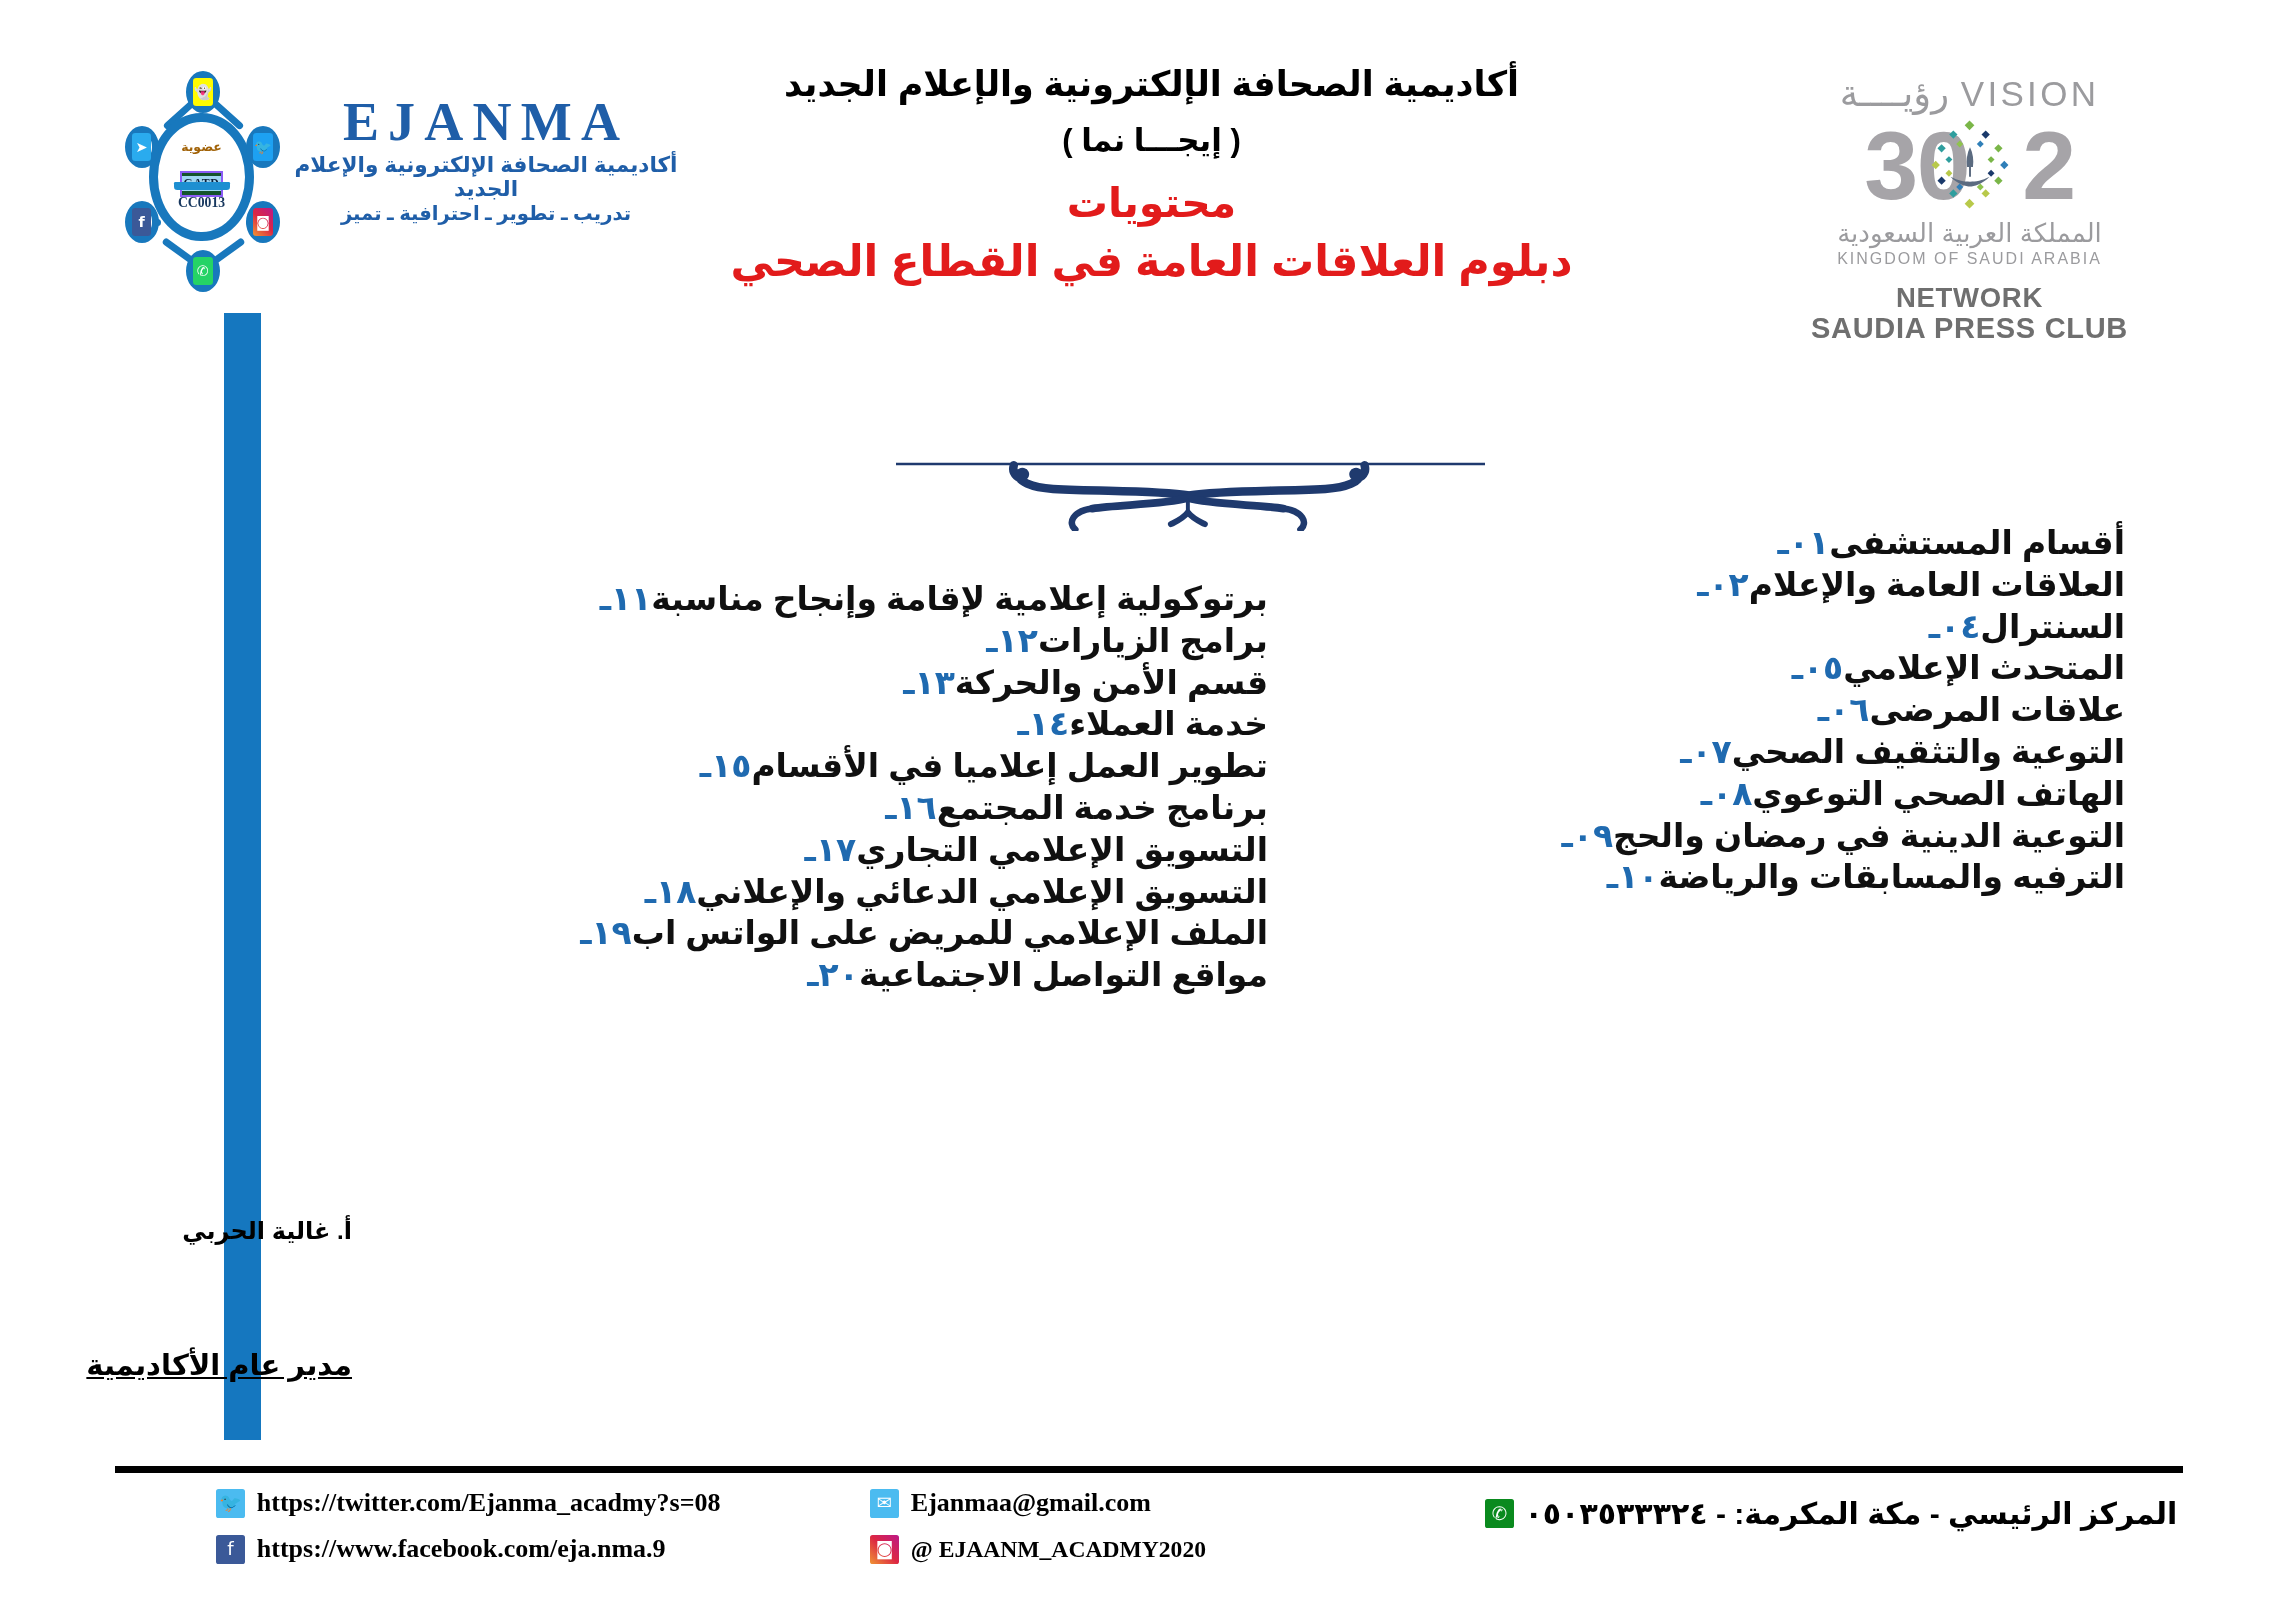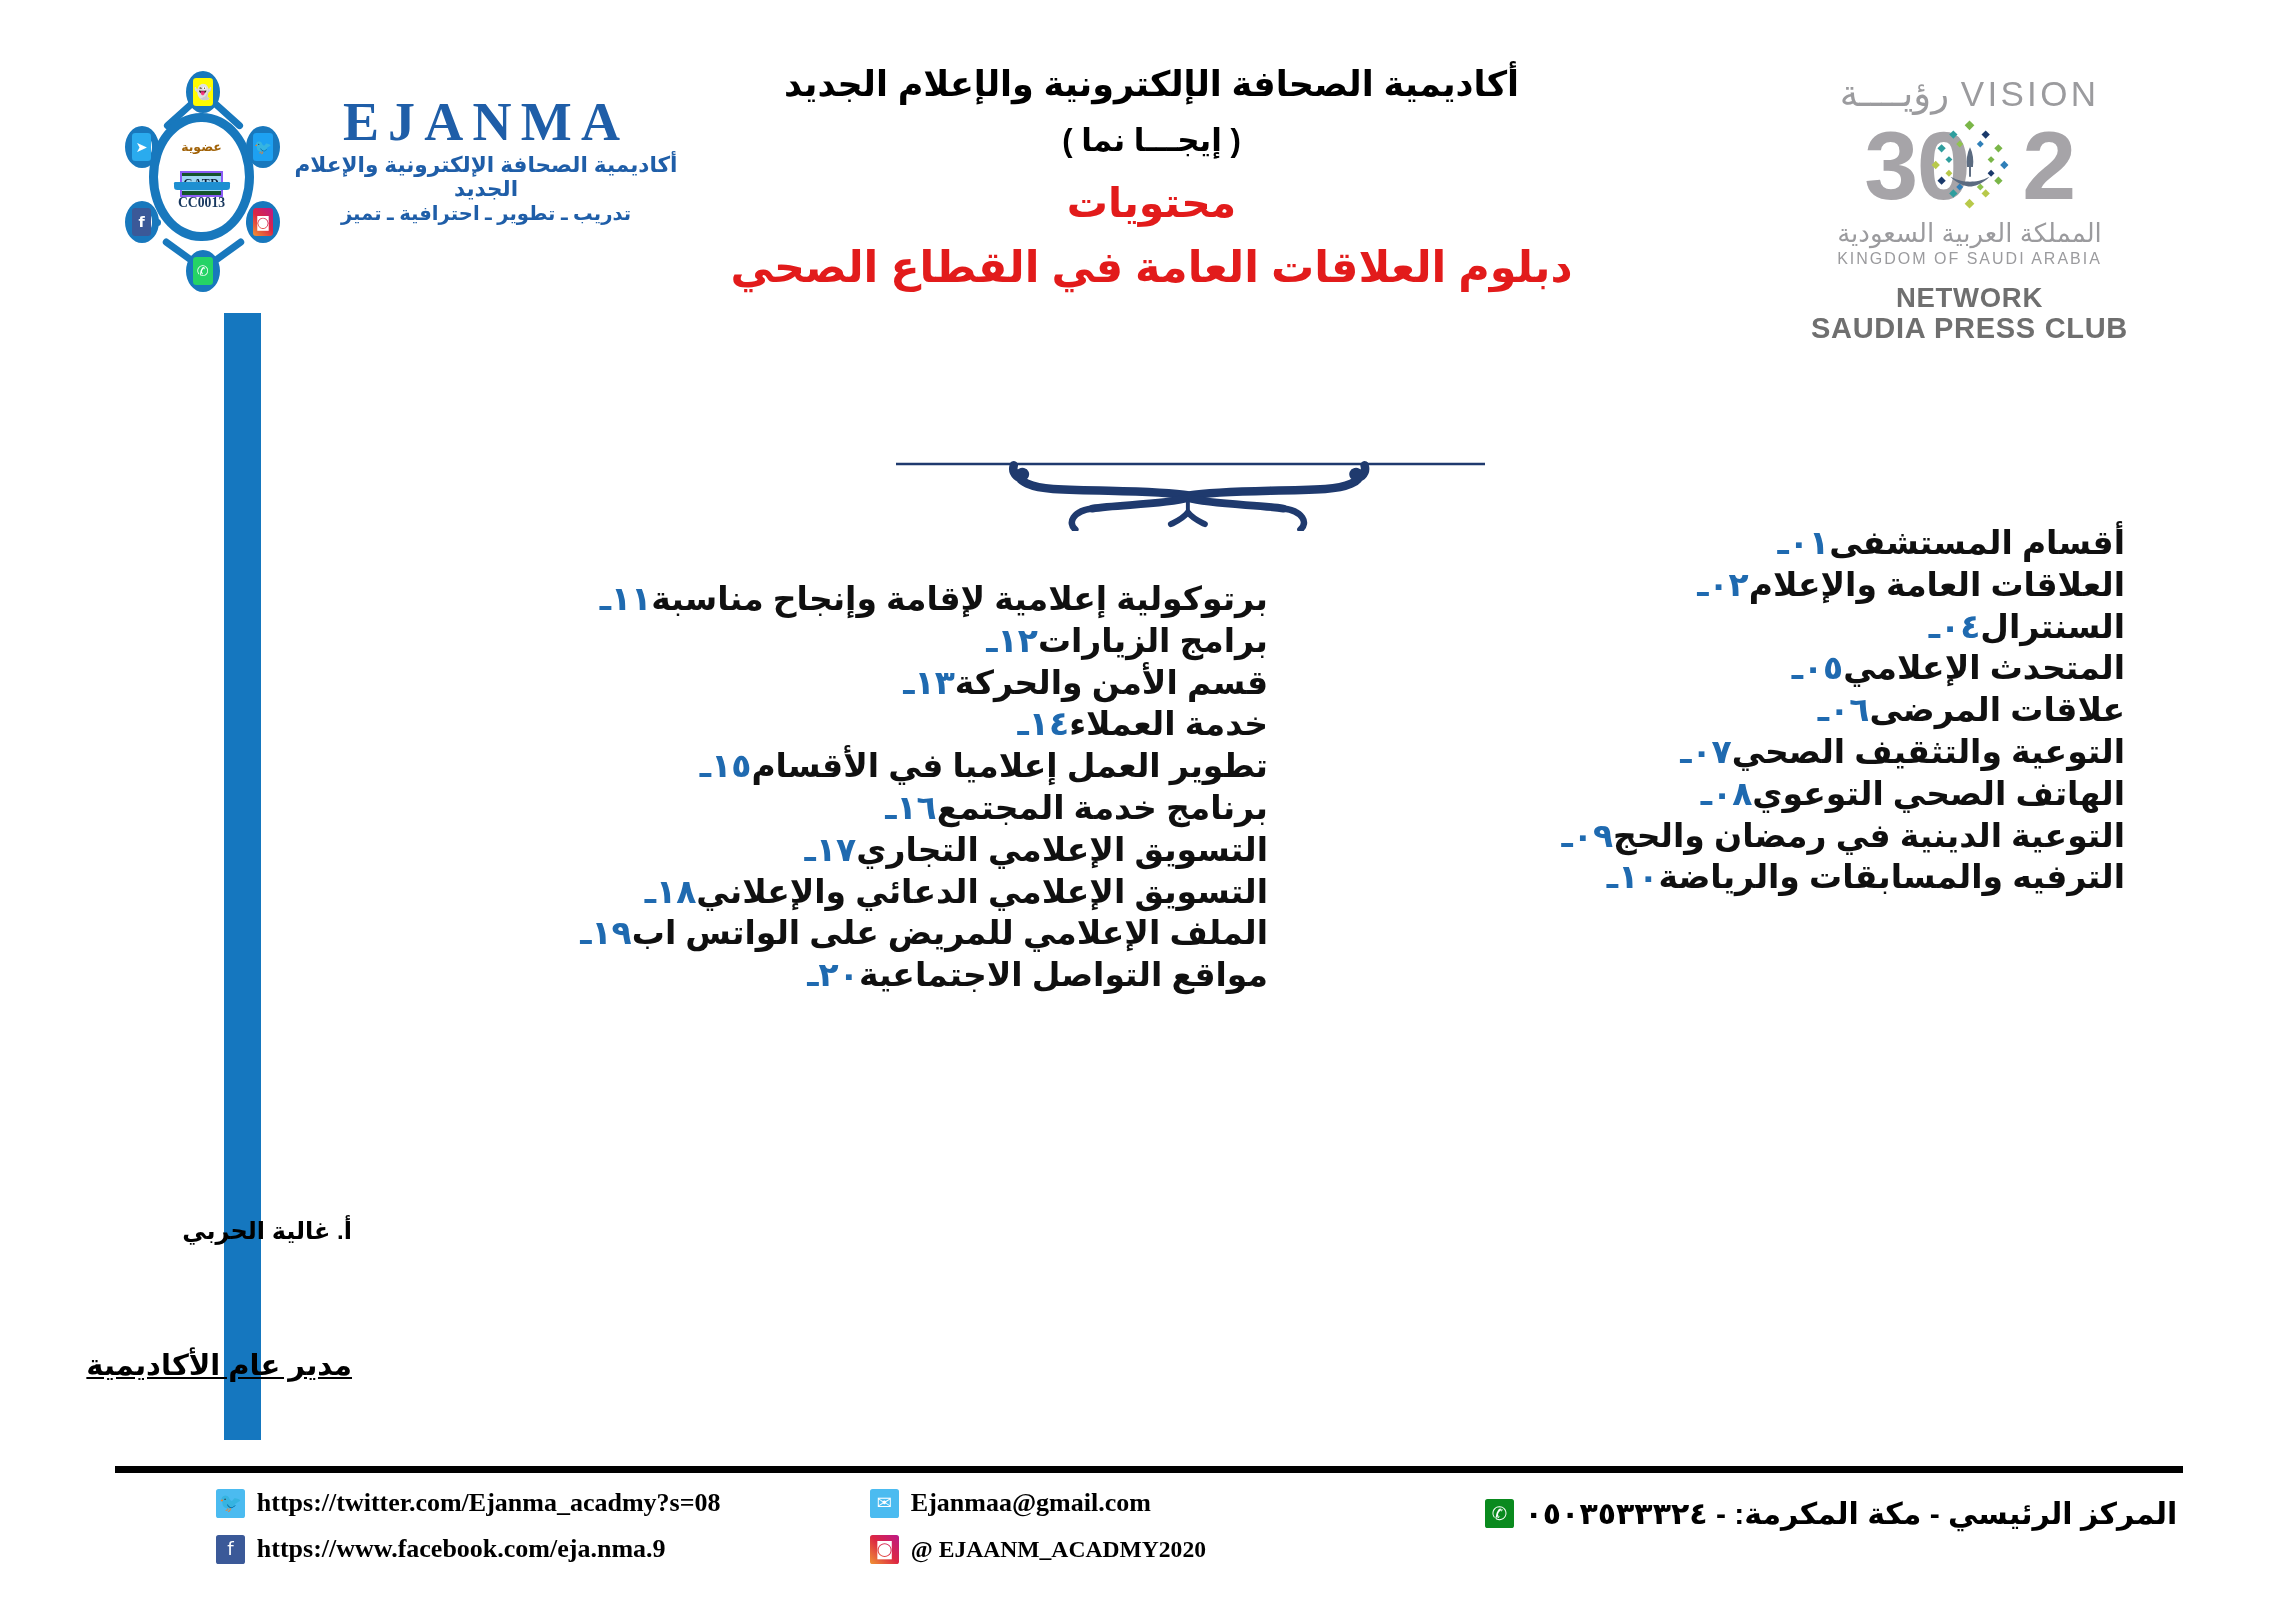--- a/index.html
+++ b/index.html
@@ -202,21 +202,21 @@
   }
   .title-red {
     direction: rtl;
     text-align: center;
     margin-top: 19.6px;
     color: #e21b1b;
     font-weight: bold;
     line-height: 1.25;
   }
   .title-red .l1 { font-size: 41px; display: block; }
-  .title-red .l2 { font-size: 43px; display: block; margin-top: 11px; }
+  .title-red .l2 { font-size: 43px; display: block; margin-top: 5px; }
 
   
   .vision {
     position: absolute;
     left: 1760px;
     top: 72px;
     width: 419px;
     text-align: center;
   }
   .vision-top {

